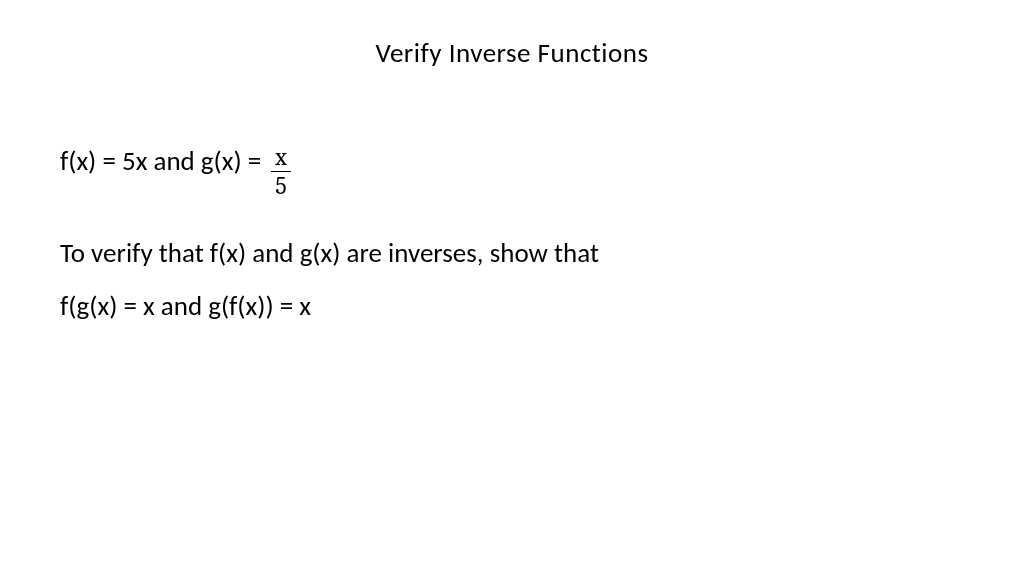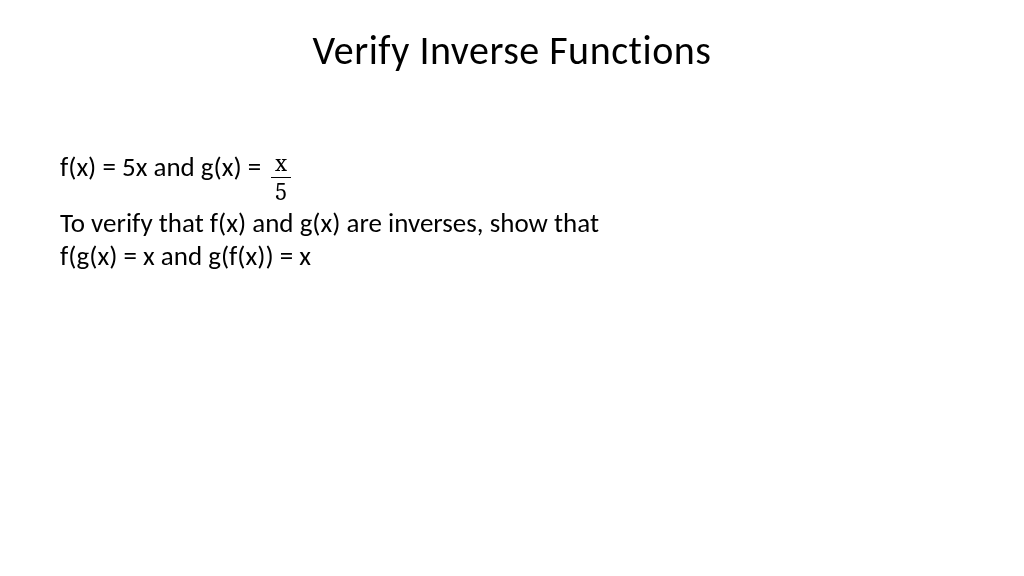--- a/index.html
+++ b/index.html
@@ -11,23 +11,23 @@
       width: 1024px;
       height: 576px;
       background: #ffffff;
       font-family: Calibri, 'Segoe UI', Arial, sans-serif;
       color: #000000;
       overflow: hidden;
       position: relative;
     }
     .slide-title {
       text-align: center;
-      font-size: 40px;
+      font-size: 27px;
       font-weight: 400;
-      padding-top: 26px;
+      padding-top: 36px;
       color: #000000;
       letter-spacing: 0.5px;
     }
     .content {
       padding-left: 60px;
       padding-top: 75px;
     }
     .line1 {
       display: flex;
       font-size: 27px;
@@ -49,26 +49,27 @@
     .frac-den {
       font-size: 24px;
       border-top: 1.5px solid #000000;
       padding: 1px 4px 0 4px;
       width: 100%;
       text-align: center;
     }
     .line2 {
       font-size: 27px;
       font-weight: 400;
+      margin-top: 36px;
       color: #000000;
     }
     .line3 {
       font-size: 27px;
       font-weight: 400;
-      margin-top: 0;
+      margin-top: 20px;
       color: #000000;
     }
   </style>
 </head>
 <body>
 
 <div class="slide-title">Verify Inverse Functions</div>
 
 <div class="content">
   <div class="line1">

